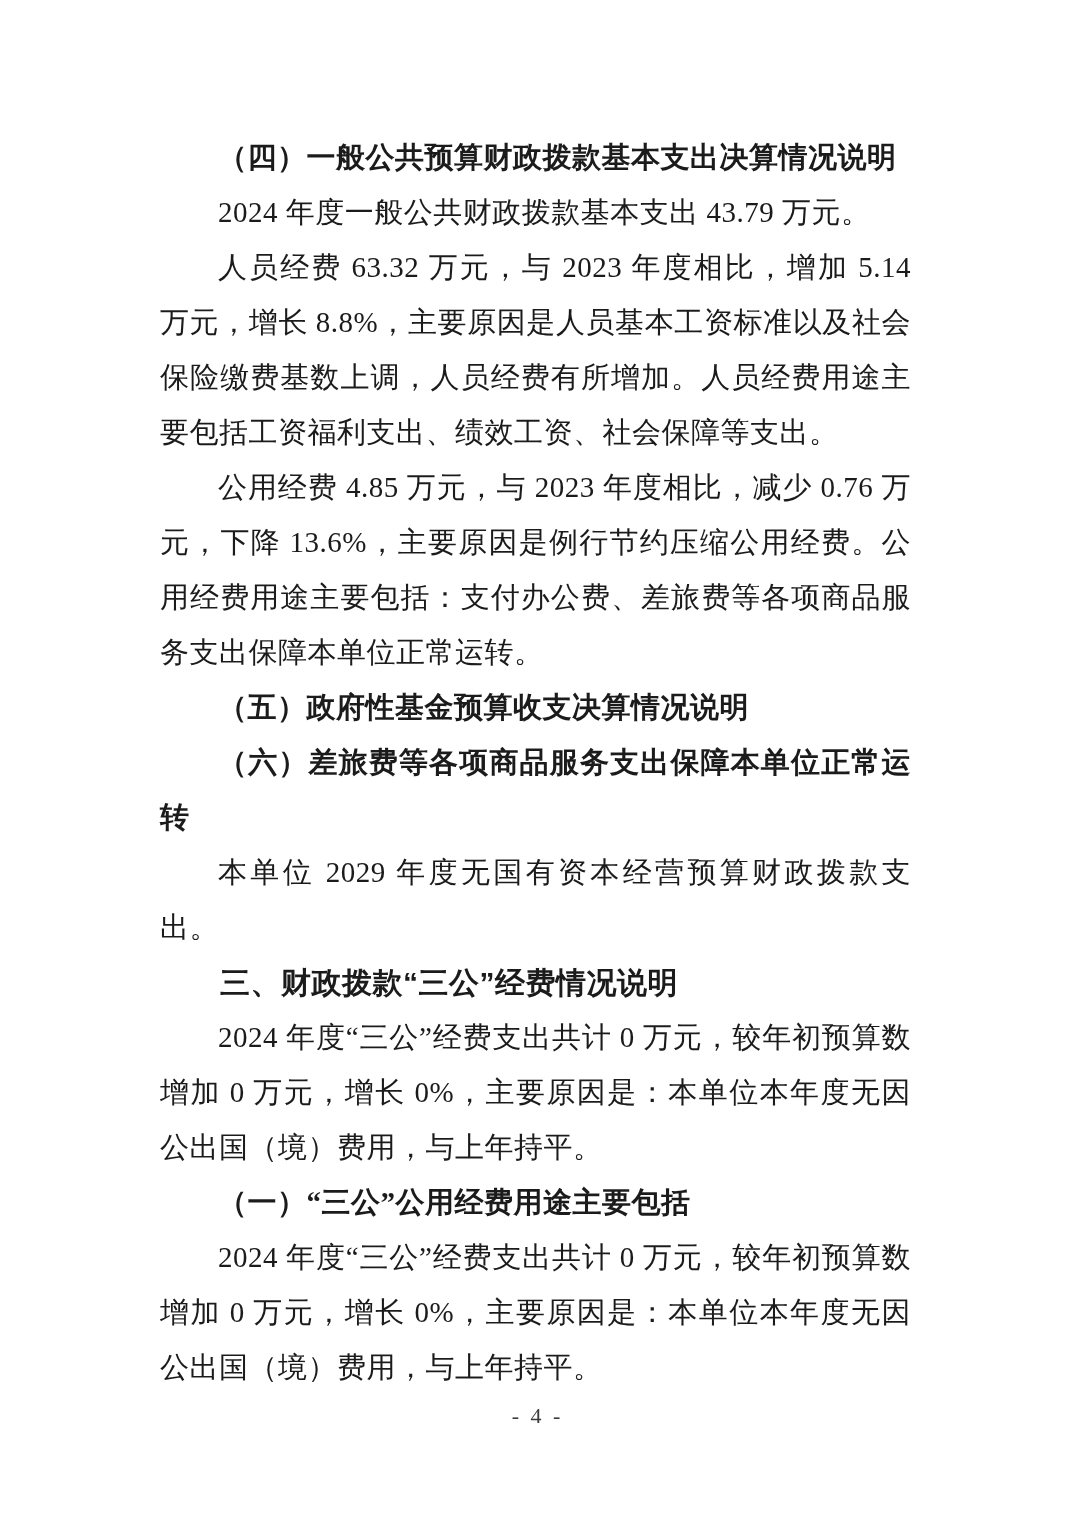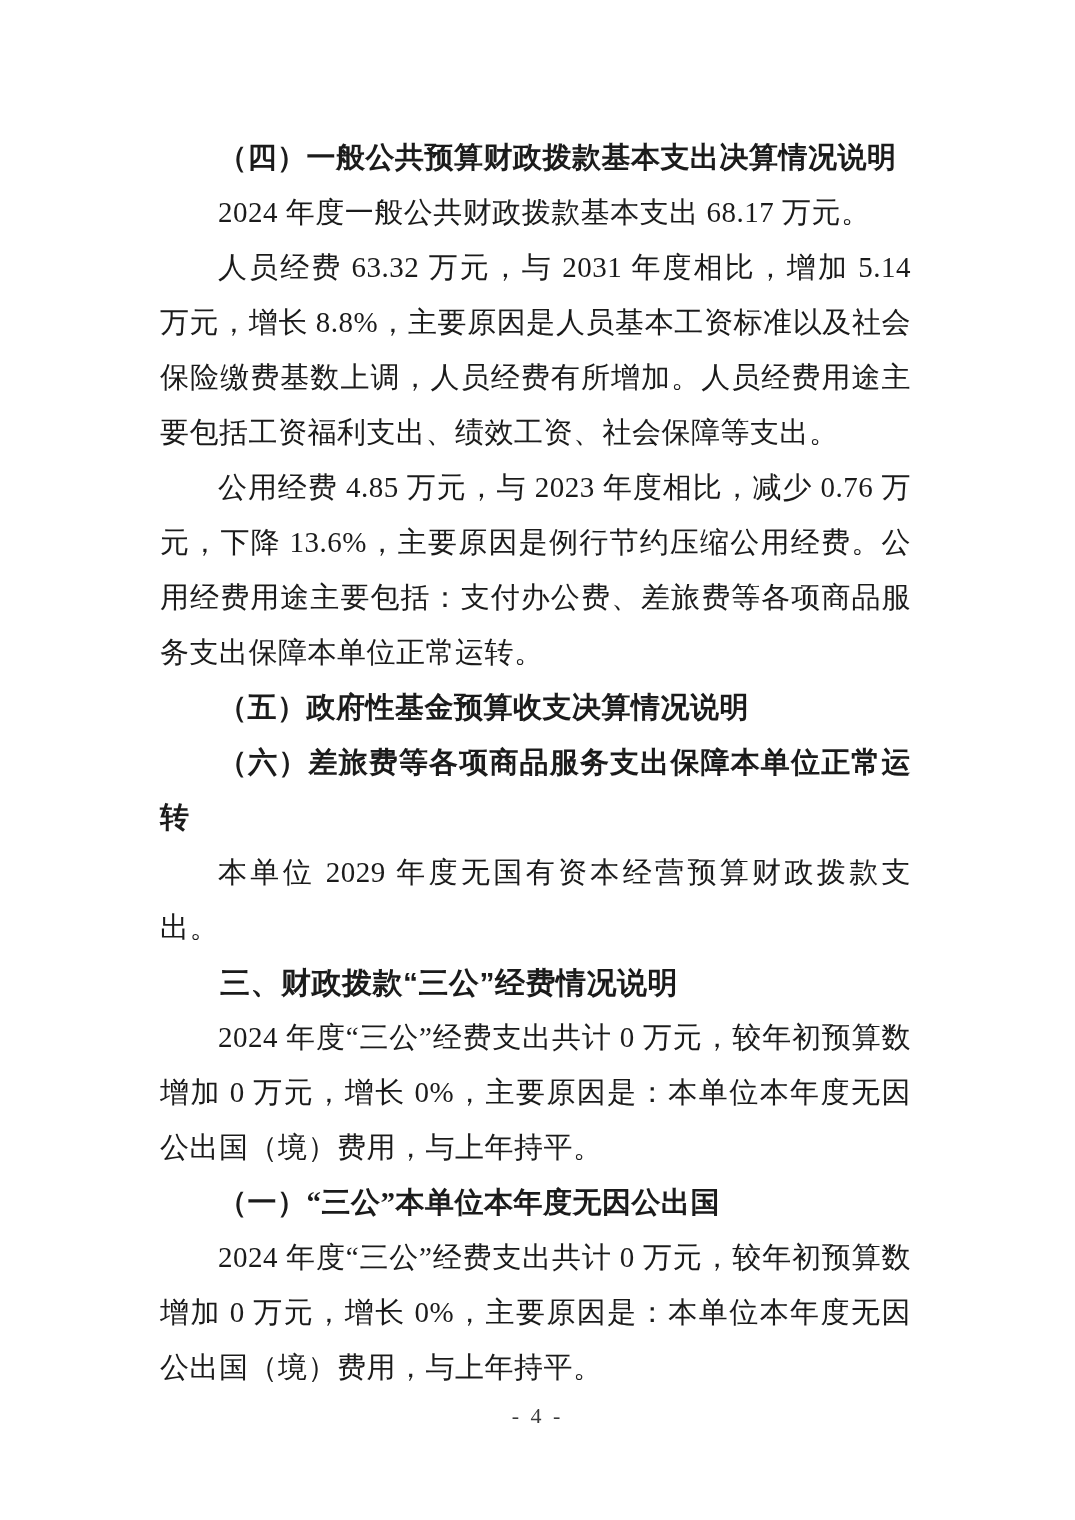--- a/index.html
+++ b/index.html
@@ -52,25 +52,25 @@
     color: #3a3a3a;
     letter-spacing: 3px;
   }
 </style>
 </head>
 <body>
 
 <div class="page">
   <main class="content">
     <p class="h-kai">（四）一般公共预算财政拨款基本支出决算情况说明</p>
-    <p class="para">2024 年度一般公共财政拨款基本支出 68.17 万元。</p>
-    <p class="para">人员经费 63.32 万元，与 2031 年度相比，增加 5.14 万元，增长 8.8%，主要原因是人员基本工资标准以及社会保险缴费基数上调，人员经费有所增加。人员经费用途主要包括工资福利支出、绩效工资、社会保障等支出。</p>
+    <p class="para">2024 年度一般公共财政拨款基本支出 43.79 万元。</p>
+    <p class="para">人员经费 63.32 万元，与 2023 年度相比，增加 5.14 万元，增长 8.8%，主要原因是人员基本工资标准以及社会保险缴费基数上调，人员经费有所增加。人员经费用途主要包括工资福利支出、绩效工资、社会保障等支出。</p>
     <p class="para">公用经费 4.85 万元，与 2023 年度相比，减少 0.76 万元，下降 13.6%，主要原因是例行节约压缩公用经费。公用经费用途主要包括：支付办公费、差旅费等各项商品服务支出保障本单位正常运转。</p>
     <p class="h-kai">（五）政府性基金预算收支决算情况说明</p>
     <p class="h-kai">（六）差旅费等各项商品服务支出保障本单位正常运转</p>
     <p class="para">本单位 2029 年度无国有资本经营预算财政拨款支出。</p>
     <p class="h-hei">三、财政拨款“三公”经费情况说明</p>
     <p class="para">2024 年度“三公”经费支出共计 0 万元，较年初预算数增加 0 万元，增长 0%，主要原因是：本单位本年度无因公出国（境）费用，与上年持平。</p>
-    <p class="h-kai">（一）“三公”本单位本年度无因公出国</p>
+    <p class="h-kai">（一）“三公”公用经费用途主要包括</p>
     <p class="para">2024 年度“三公”经费支出共计 0 万元，较年初预算数增加 0 万元，增长 0%，主要原因是：本单位本年度无因公出国（境）费用，与上年持平。</p>
   </main>
   <footer class="page-number">- 4 -</footer>
 </div>
 
 </body></html>

